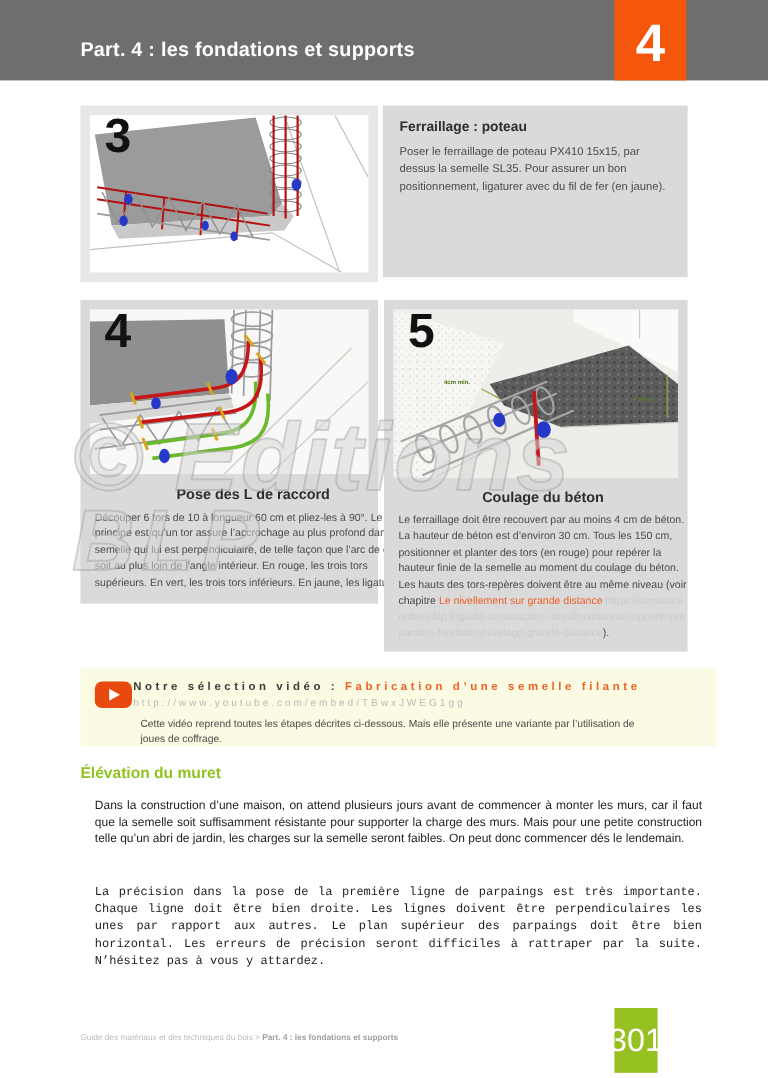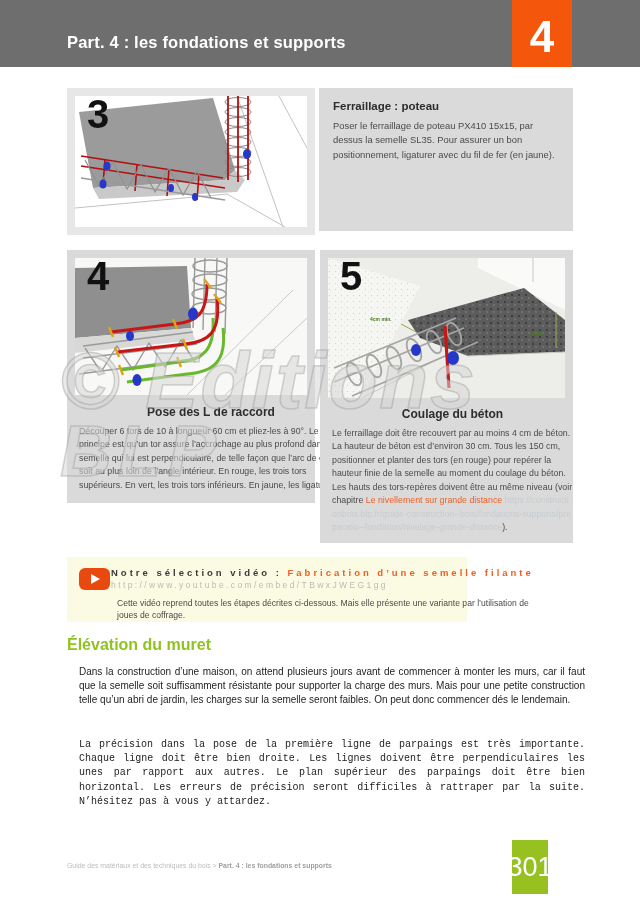--- a/index.html
+++ b/index.html
@@ -18,30 +18,30 @@
   .illo svg{display:block;}
   .step-num{position:absolute;left:12px;top:-4px;font-size:40px;font-weight:bold;color:#111;}
   .txt-head{font-size:11.5px;font-weight:bold;color:#2d2d2d;margin:0 0 7px 0;}
   .txt-body{font-size:9.4px;line-height:1.52;color:#4a4a4a;margin:0;text-align:left;}
   .caption{text-align:center;font-size:12px;font-weight:bold;color:#2d2d2d;margin:5px 0 6px 0;}
   .step-body{font-size:8.8px;line-height:1.53;color:#4a4a4a;margin:0;padding:0 12px;text-align:left;}
   .chapter-link{color:#ef5f22;}
   .url-faint{color:#c7ccd0;word-break:break-all;}
   .annot{position:absolute;font-size:5px;color:#4c7a1d;font-weight:bold;}
   
-  .video-box{position:absolute;left:67px;top:557px;width:400px;height:65px;background:#fbfbe4;}
+  .video-box{position:absolute;left:67px;top:557px;width:530px;height:65px;background:#fbfbe4;}
   .yt-icon{position:absolute;left:12px;top:11px;width:31px;height:22px;background:#e8490f;border-radius:6px;}
   .yt-icon:after{content:"";position:absolute;left:12px;top:6px;border-style:solid;
                  border-width:5px 0 5px 9px;border-color:transparent transparent transparent #ffffff;}
   .vid-label{position:absolute;left:44px;top:10px;font-size:9.5px;font-weight:bold;color:#3a3a3a;letter-spacing:3px;white-space:nowrap;}
   .vid-label .vid-title{color:#ef5f22;}
   .vid-url{position:absolute;left:44px;top:23px;font-size:8.5px;color:#b8bcb6;letter-spacing:2.4px;white-space:nowrap;}
   .vid-desc{position:absolute;left:50px;top:40px;width:430px;font-size:8.6px;line-height:1.4;color:#4a4a4a;}
   
-  .sec-head{position:absolute;left:67px;top:636px;font-size:16px;font-weight:bold;color:#8fc31f;margin:0;}
+  .sec-head{position:absolute;left:67px;top:636px;font-size:13px;font-weight:bold;color:#8fc31f;margin:0;}
   .para{position:absolute;left:67px;width:506px;font-size:10px;line-height:1.42;color:#1d1d1d;text-align:justify;margin:12px;}
   
   .crumb{position:absolute;left:67px;top:862px;font-size:6.9px;color:#bcbcbc;}
   .crumb b{color:#a0a0a0;}
   .page-box{position:absolute;left:512px;top:840px;width:36px;height:54px;background:#96c120;
             display:flex;align-items:center;justify-content:center;font-size:27px;color:#ffffff;}
   
   .watermark{position:absolute;left:60px;top:344px;z-index:40;pointer-events:none;
              font-weight:bold;color:rgba(215,215,215,0.55);
              -webkit-text-stroke:1.5px rgba(140,140,140,0.35);line-height:.92;font-style:italic;}

